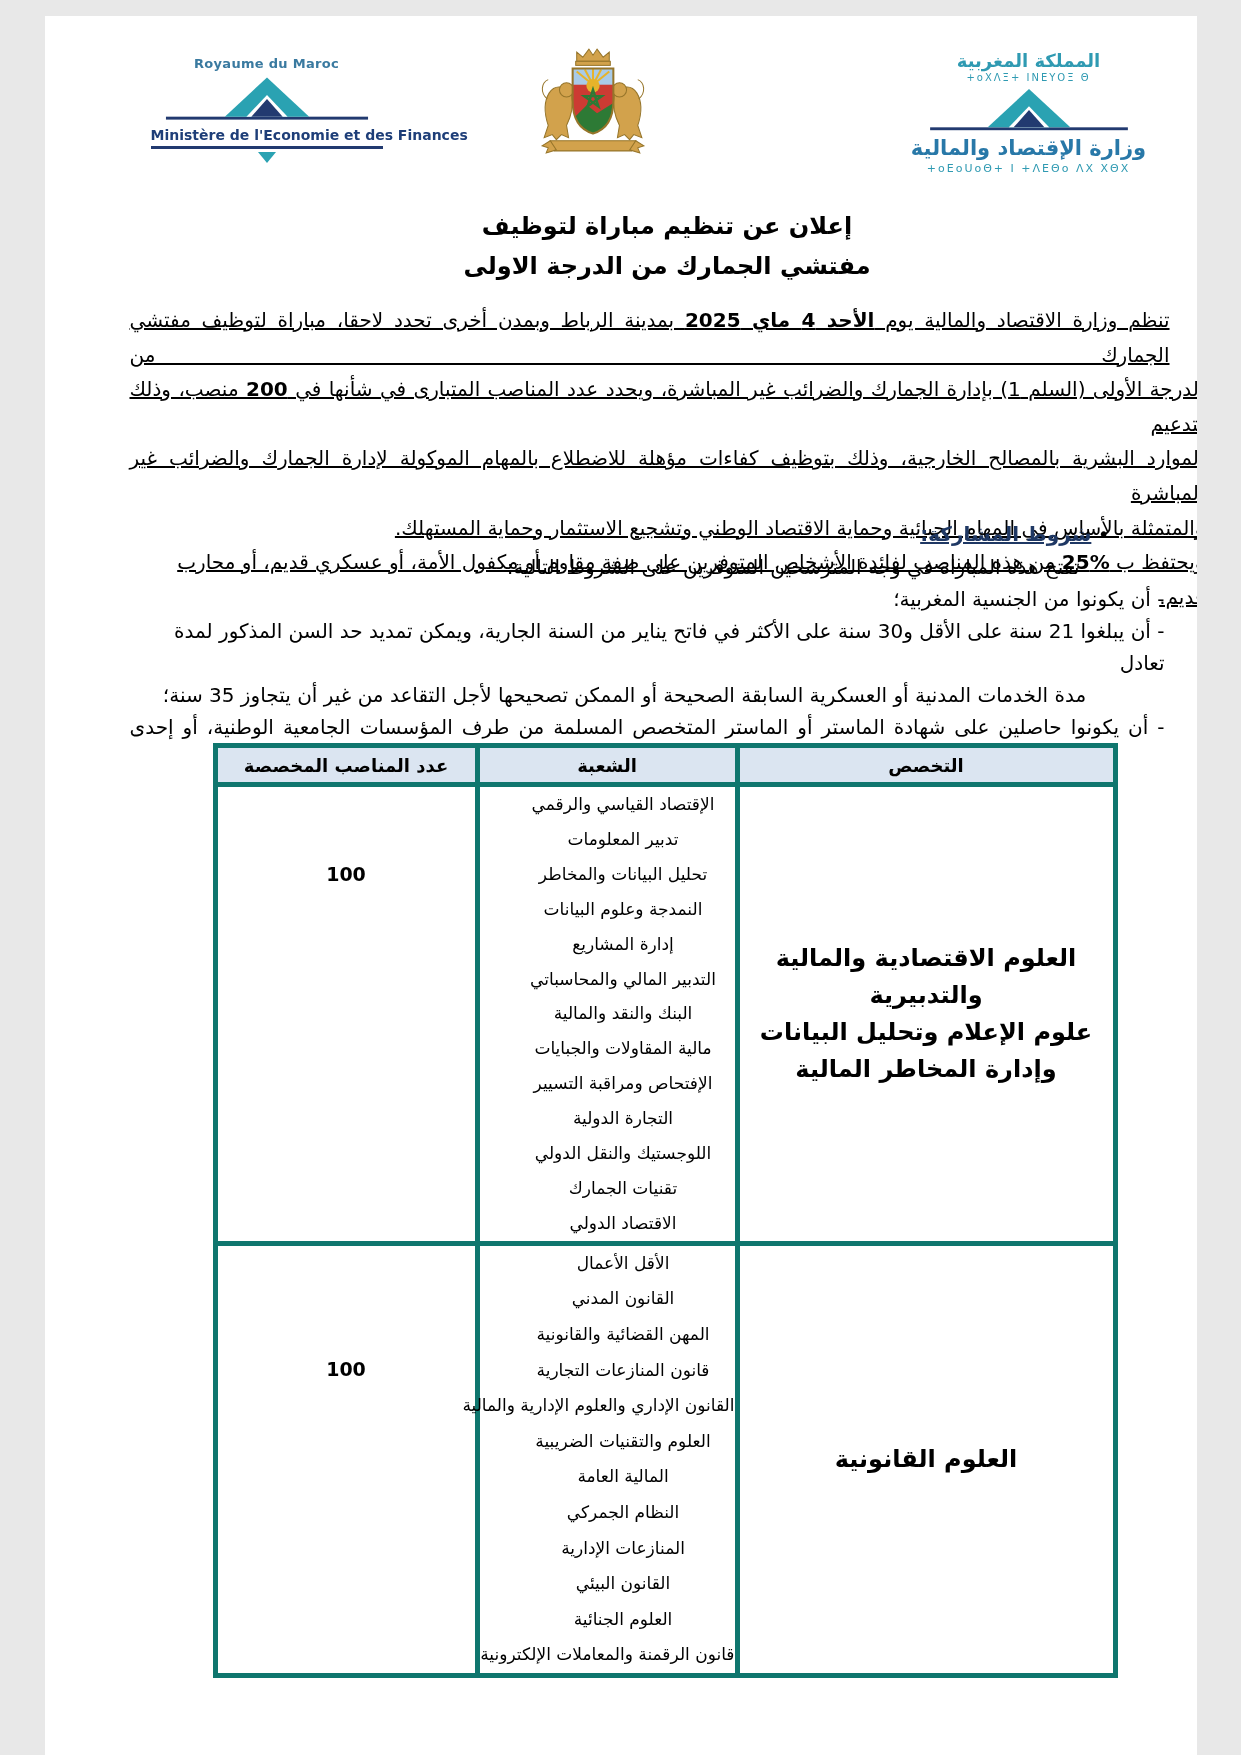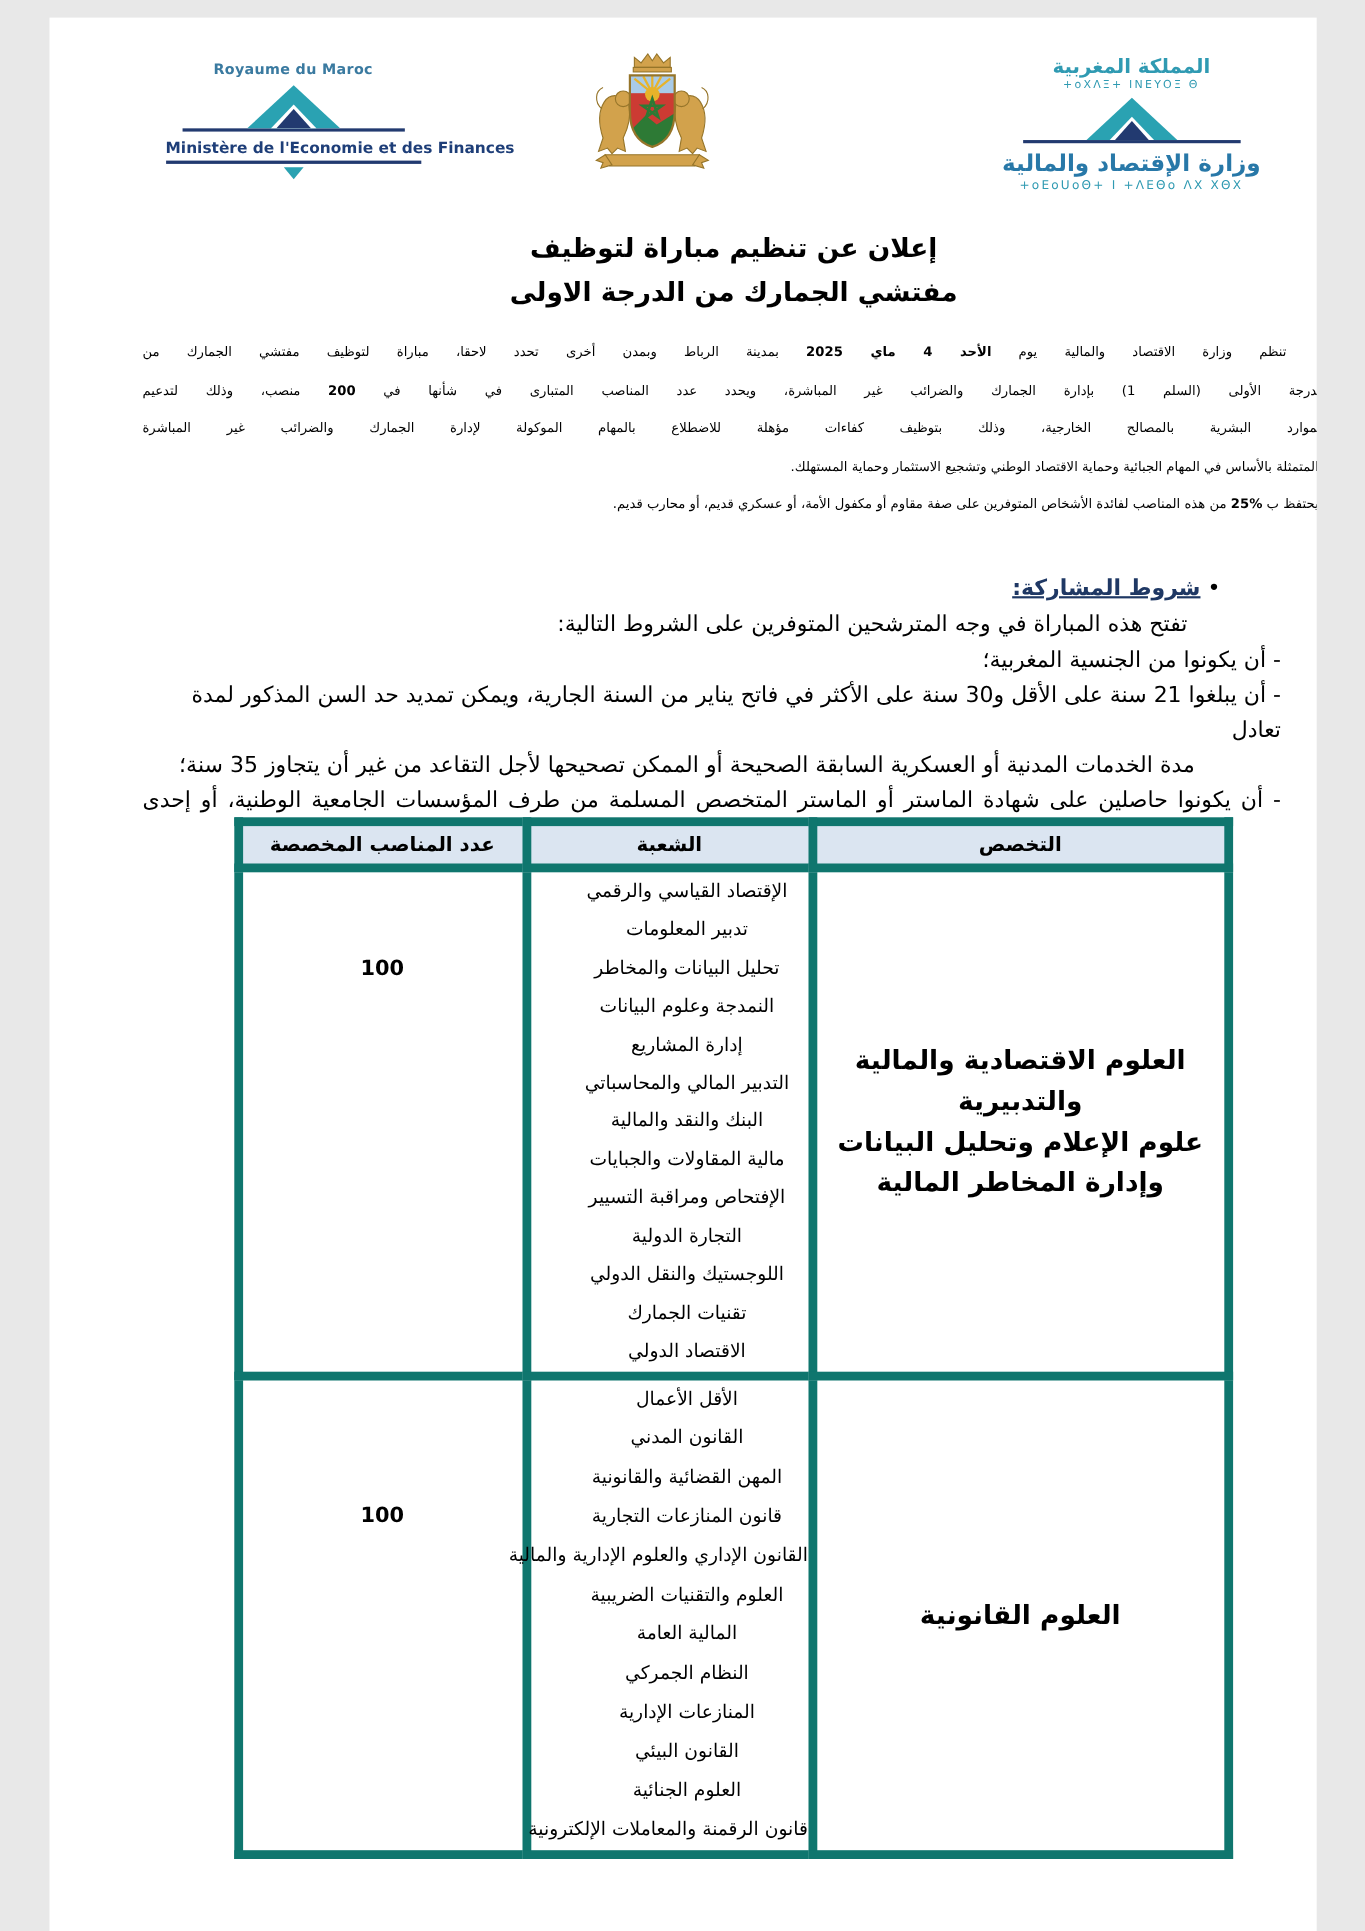--- a/index.html
+++ b/index.html
@@ -22,37 +22,37 @@
   .tifi{font-size:10px;color:#2f9ab2;letter-spacing:2px;direction:ltr;margin-top:1px;}
   .ministry-ar{font-size:21px;font-weight:bold;color:#2878a8;margin-top:1px;}
   .tifi2{font-size:11px;letter-spacing:2px;margin-top:2px;}
 
   
   .title-block{position:absolute;left:85px;top:190px;width:1075px;text-align:center;
                font-weight:bold;font-size:24px;line-height:40px;direction:rtl;}
 
   
   .intro-block{position:absolute;left:85px;top:287px;width:1075px;direction:rtl;}
-  .intro-line{font-size:12px;line-height:34.6px;text-align:right;}
+  .intro-line{font-size:20px;line-height:34.6px;text-align:right;text-decoration:underline;}
   .stretch{text-align:justify;text-align-last:justify;}
   .b{font-weight:bold;}
 
   
   .cond-block{position:absolute;left:85px;top:501px;width:1075px;direction:rtl;}
   .sec-head{line-height:34px;text-align:right;padding-right:95px;font-size:20px;}
   .sec-head .ht{color:#1f3864;font-weight:bold;text-decoration:underline;}
   .cond-intro{font-size:20px;line-height:32px;padding-right:125px;text-align:right;}
   .cond-line{font-size:20px;line-height:32px;text-align:right;}
   .cond-first{padding-right:40px;}
   .cond-cont{padding-right:85px;text-align:center;}
 
   
   .spec-table{position:absolute;left:168px;top:727px;width:900px;border-collapse:collapse;
               direction:rtl;table-layout:fixed;}
-  .spec-table th,.spec-table td{border:8px solid #0f766e;padding:0;}
+  .spec-table th,.spec-table td{border:5px solid #0f766e;padding:0;}
   .spec-table th{background:#dbe5f1;height:34px;font-size:18px;text-align:center;font-weight:bold;}
   td.spec{vertical-align:middle;text-align:center;font-weight:bold;font-size:24px;line-height:37px;}
   td.branches{vertical-align:middle;text-align:center;font-size:17px;padding-left:32px;}
   .branch{white-space:nowrap;}
   .r1 .branch{line-height:34.9px;}
   .r2 .branch{line-height:35.6px;}
   td.pos{vertical-align:top;text-align:center;font-weight:bold;font-size:19px;}
   .r1 td.pos{padding-top:76px;}
   .r2 td.pos{padding-top:112px;}
   .r1{height:453px;}

